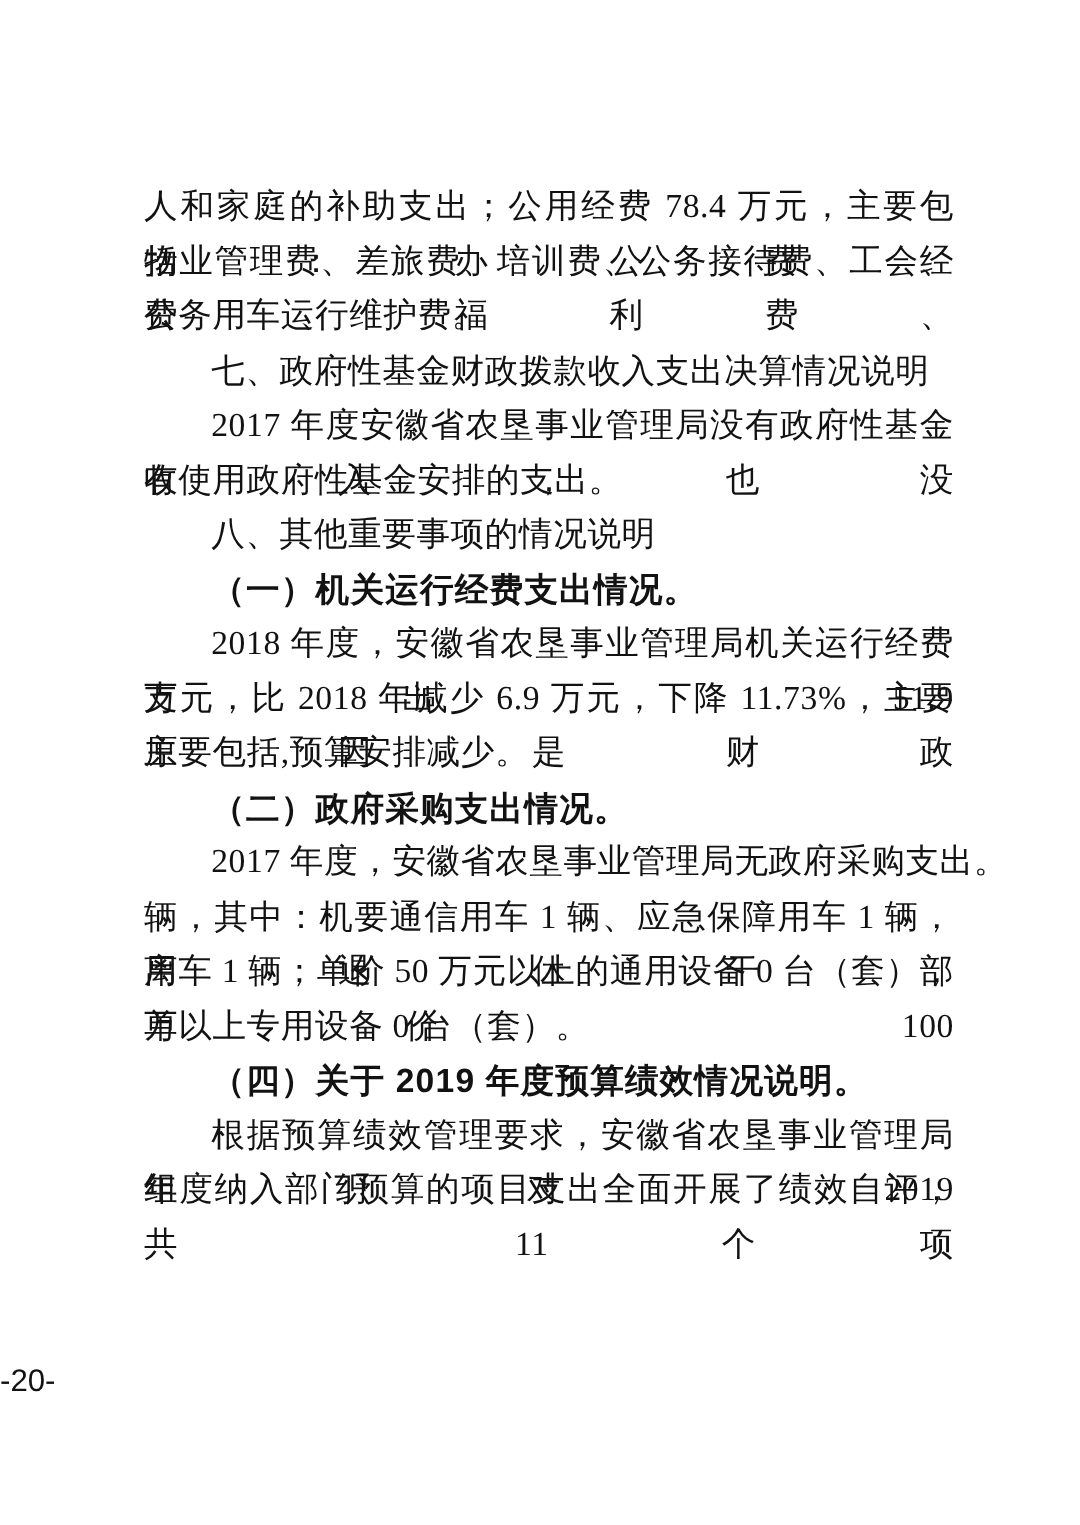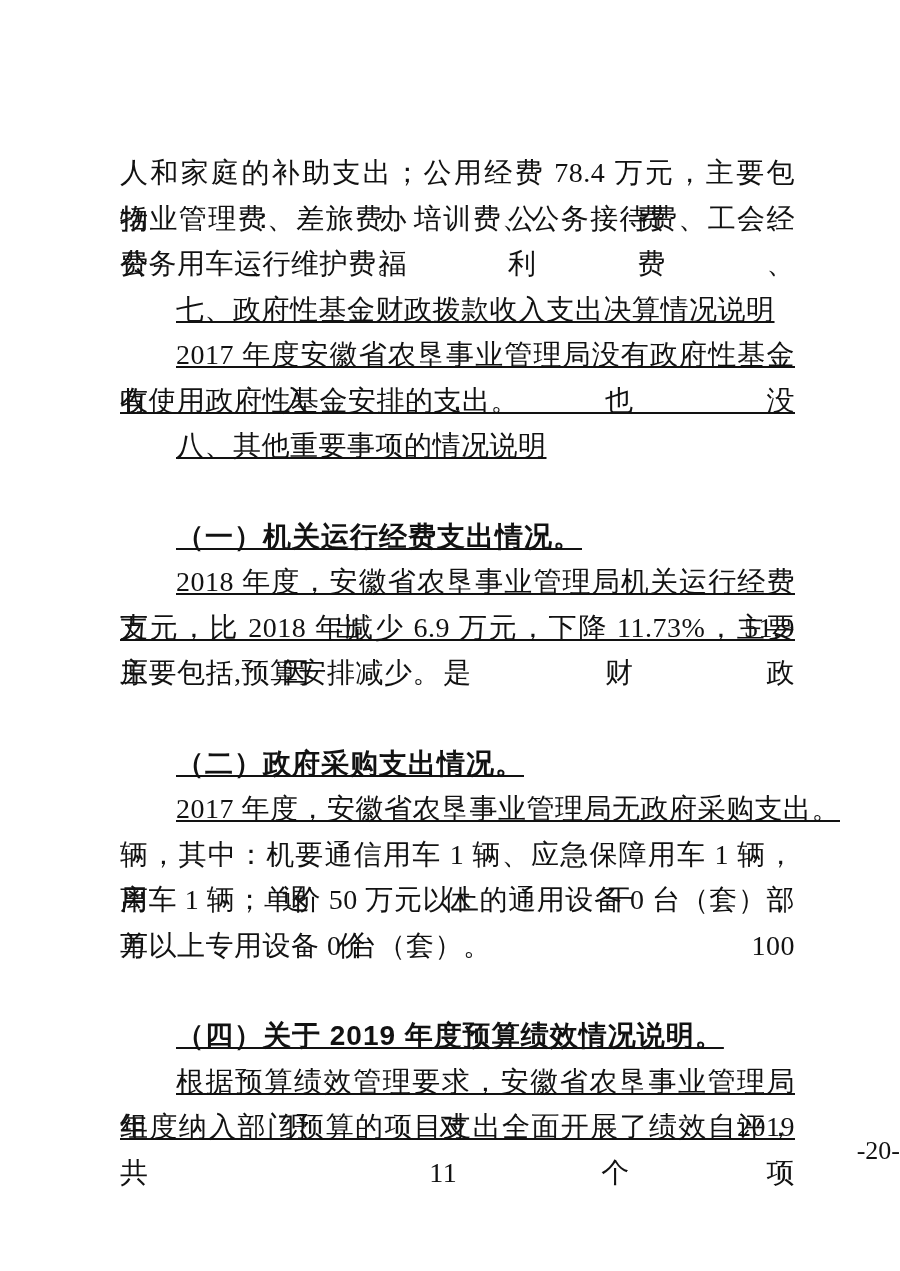--- a/index.html
+++ b/index.html
@@ -34,36 +34,34 @@
   }
   
   .line.full {
     white-space: normal;
     text-align: justify;
     text-align-last: justify;
     text-justify: inter-character;
   }
   .line.indent {
     text-indent: 2em;
-    text-decoration: underline;
   }
   .line.bold {
     font-weight: 700;
     font-family: "Liberation Sans", "DejaVu Sans", sans-serif;
     letter-spacing: 1px;
-    margin-top: 45px;
   }
   .footer {
     position: absolute;
     left: 0;
     bottom: 105px;
     width: 900px;
-    text-align: right;
+    text-align: left;
     font-size: 26px;
-    font-family: Liberation Serif, serif;
+    font-family: Liberation Sans, sans-serif;
     color: #121212;
   }
 </style>
 </head>
 <body>
 
 <div class="page">
   <div class="content">
     <div class="line full">人和家庭的补助支出；公用经费 78.4 万元，主要包括：办公费、</div>
     <div class="line full">物业管理费、差旅费、培训费、公务接待费、工会经费、福利费、</div>

